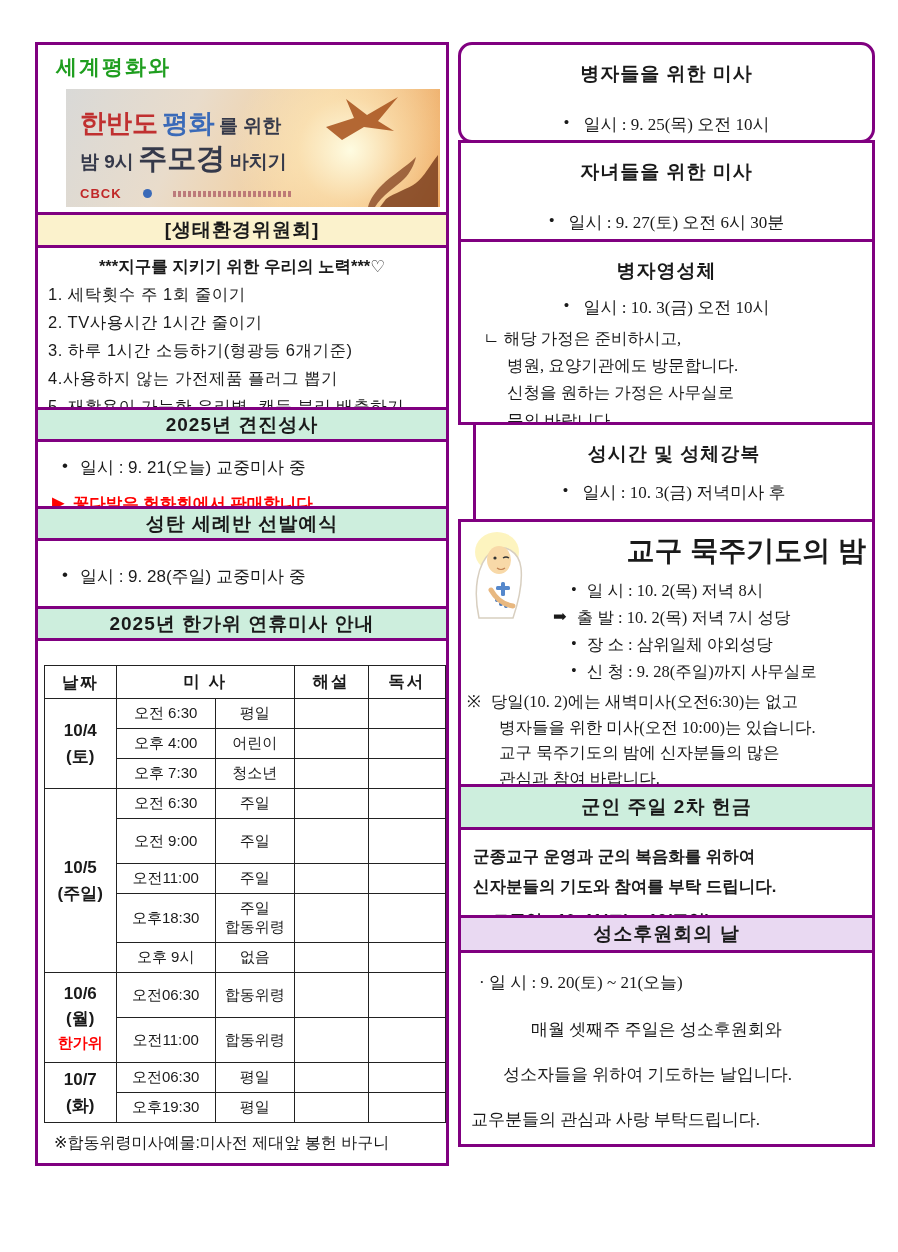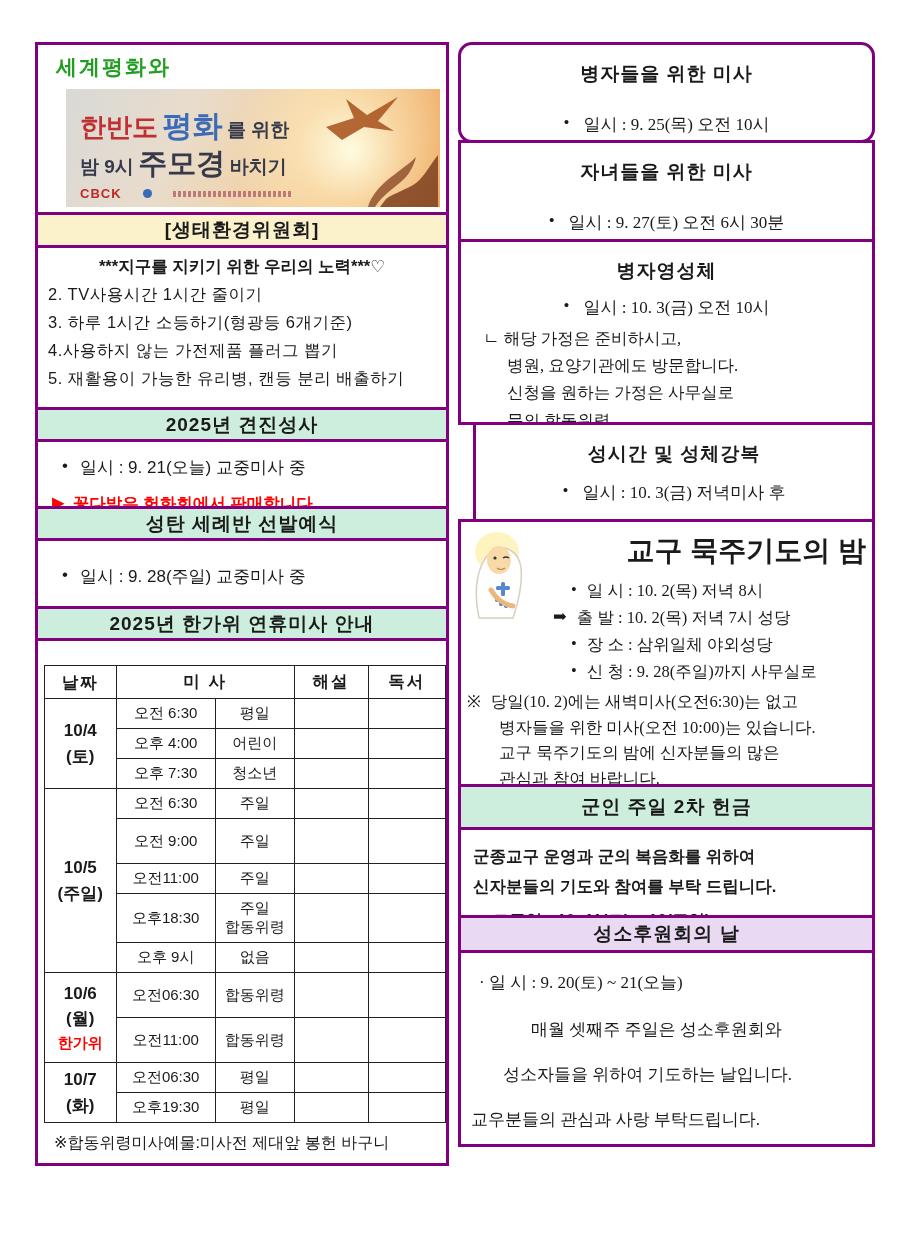--- a/index.html
+++ b/index.html
@@ -29,21 +29,21 @@
   .box-peace{height:173px;padding:6px 8px;}
   .peace-title{color:var(--green,#1f9e1f);font-weight:bold;font-size:21px;letter-spacing:2px;margin:2px 0 4px 10px;}
   .banner{
     position:absolute;left:28px;right:6px;top:44px;height:118px;
     background:
       radial-gradient(circle at 76% 52%, rgba(255,255,230,.95) 0%, rgba(255,236,190,.55) 18%, rgba(255,220,160,0) 40%),
       linear-gradient(115deg,#d9d9d7 0%,#e9dccb 32%,#f3cf9e 62%,#ec9f52 100%);
   }
   .banner-text{position:absolute;left:14px;top:18px;line-height:1.25;}
   .bt-red{color:#c03030;font-weight:bold;font-size:26px;}
-  .bt-blue{color:#3a6ab8;font-weight:bold;font-size:30px;}
+  .bt-blue{color:#3a6ab8;font-weight:bold;font-size:26px;}
   .bt-dark{color:#35394a;font-weight:bold;font-size:19px;}
   .bt-big{color:#35394a;font-weight:bold;font-size:29px;}
   .dove{position:absolute;right:28px;top:4px;}
   .hands{position:absolute;right:0;bottom:0;}
   .cbck{position:absolute;left:14px;bottom:6px;display:flex;align-items:center;gap:21px;}
   .cbck-word{color:#c02828;font-weight:bold;font-size:13px;letter-spacing:1px;}
   .cbck-dot{width:9px;height:9px;border-radius:50%;background:#3a6ab8;display:inline-block;}
   .cbck-sub{width:120px;height:6px;background:repeating-linear-gradient(90deg,#b0636a 0 3px,transparent 3px 5px);opacity:.8;}
 
   .box-eco-hdr{height:36px;}
@@ -140,20 +140,21 @@
         </div>
       </div>
     </div>
 
     <div class="box hdr yellow box-eco-hdr">
       <span>[생태환경위원회]</span>
     </div>
 
     <div class="box box-eco">
       <div class="eco-intro">***지구를 지키기 위한 우리의 노력***♡</div>
+      <div class="eco-item">1. 세탁횟수 주 1회 줄이기</div>
       <div class="eco-item">2. TV사용시간 1시간 줄이기</div>
       <div class="eco-item">3. 하루 1시간 소등하기(형광등 6개기준)</div>
       <div class="eco-item">4.사용하지 않는 가전제품 플러그 뽑기</div>
       <div class="eco-item">5. 재활용이 가능한 유리병, 캔등 분리 배출하기</div>
     </div>
 
     <div class="box hdr mint hdr-row">
       <span>2025년 견진성사</span>
     </div>
 
@@ -315,21 +316,21 @@
     <div class="box rbox box-r3">
       <div class="r-title">병자영성체</div>
       <div class="r-when" style="margin-top:12px;">
         <span>•</span>
         <span>일시 : 10. 3(금) 오전 10시</span>
       </div>
       <div class="r3-lines">
         <div>ㄴ 해당 가정은 준비하시고,</div>
         <div class="ind">병원, 요양기관에도 방문합니다.</div>
         <div class="ind">신청을 원하는 가정은 사무실로</div>
-        <div class="ind">문의 합동위령.</div>
+        <div class="ind">문의 바랍니다.</div>
       </div>
     </div>
 
     <div class="box rbox box-r4">
       <div class="r-title">성시간 및 성체강복</div>
       <div class="r-when" style="margin-top:14px;">
         <span>•</span>
         <span>일시 : 10. 3(금) 저녁미사 후</span>
       </div>
     </div>

